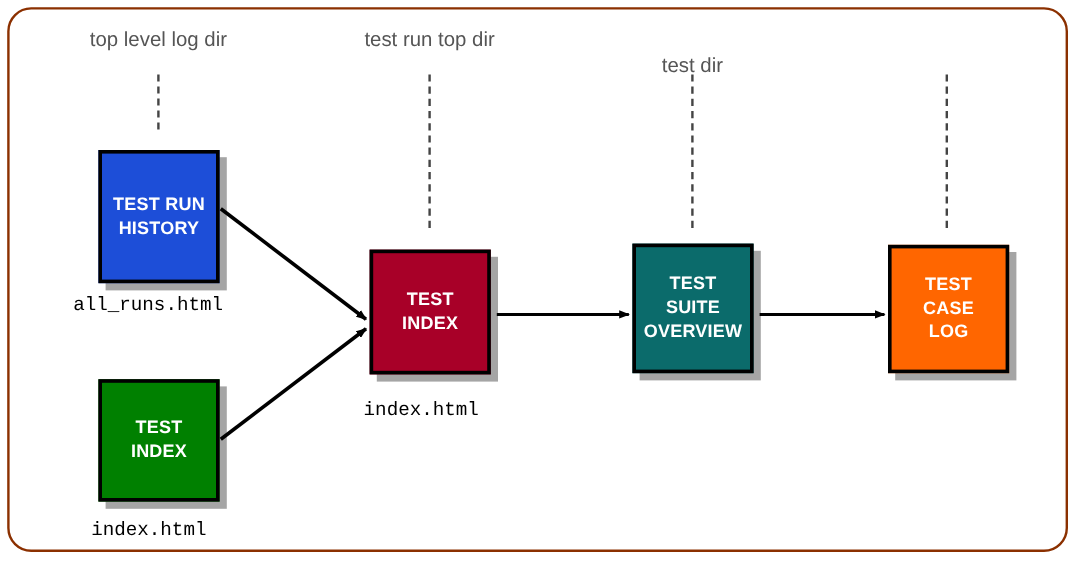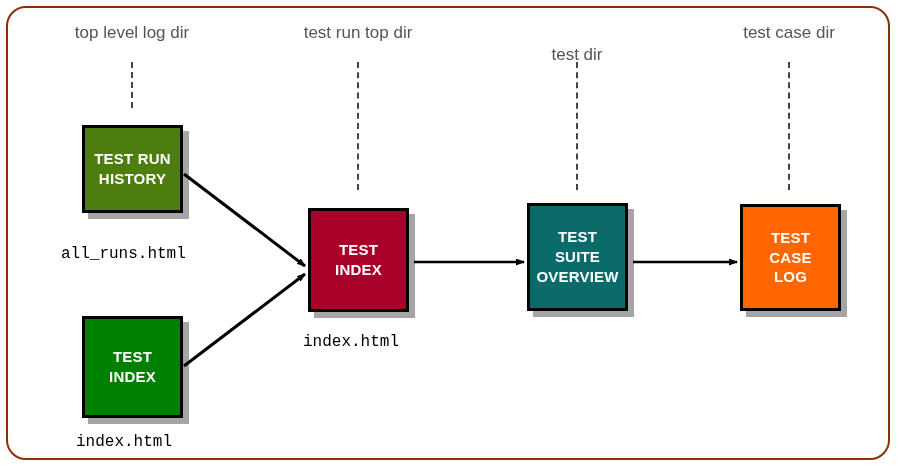--- a/index.html
+++ b/index.html
@@ -85,28 +85,27 @@
 </head>
 <body>
 
 <div id="canvas">
 
   <div id="frame"></div>
 
   <div class="col-label" style="left:358px; top:23px;">test run top dir</div>
   <div class="col-label" style="left:132px; top:23px;">top level log dir</div>
   <div class="col-label" style="left:577px; top:23px;margin-top:22px;">test dir</div>
-  <div class="col-label" style="left:789px; top:23px;">test case dir</div>
 
   <div class="dash" style="left:132px; top:62px; height:46px;"></div>
   <div class="dash" style="left:358px; top:62px; height:128px;"></div>
   <div class="dash" style="left:577px; top:62px; height:128px;"></div>
   <div class="dash" style="left:789px; top:62px; height:128px;"></div>
 
-  <div class="node" style="left:82px; top:125px; width:101px; height:88px; background:#4d7c0f;">
+  <div class="node" style="left:82px; top:125px; width:101px; height:111px; background:#1d4ed8;">
     <span class="node-text">TEST RUN
 HISTORY</span>
   </div>
 
   <div class="node" style="left:82px; top:316px; width:101px; height:102px; background:#008000;">
     <span class="node-text">TEST
 INDEX</span>
   </div>
 
   <div class="node" style="left:308px; top:208px; width:101px; height:104px; background:#a80028;">

